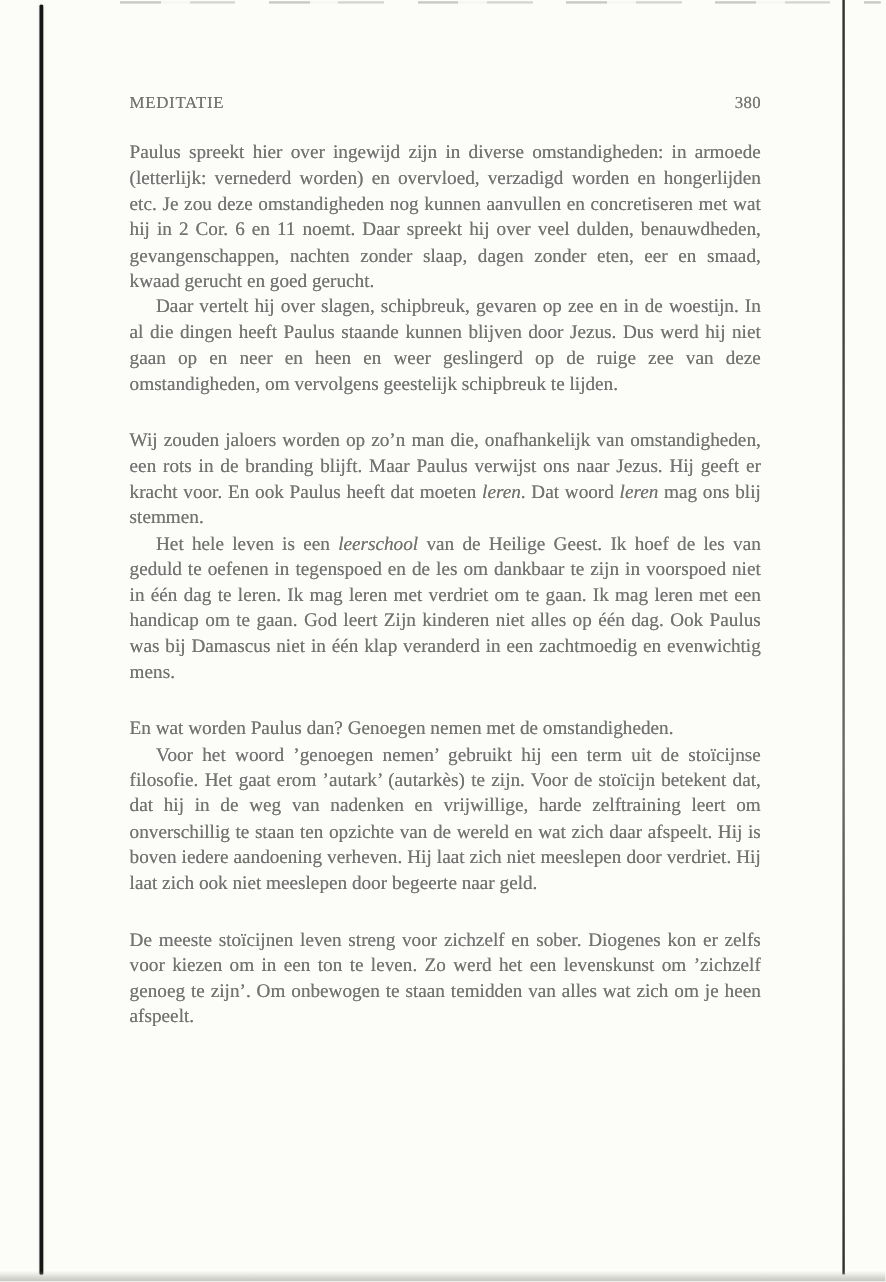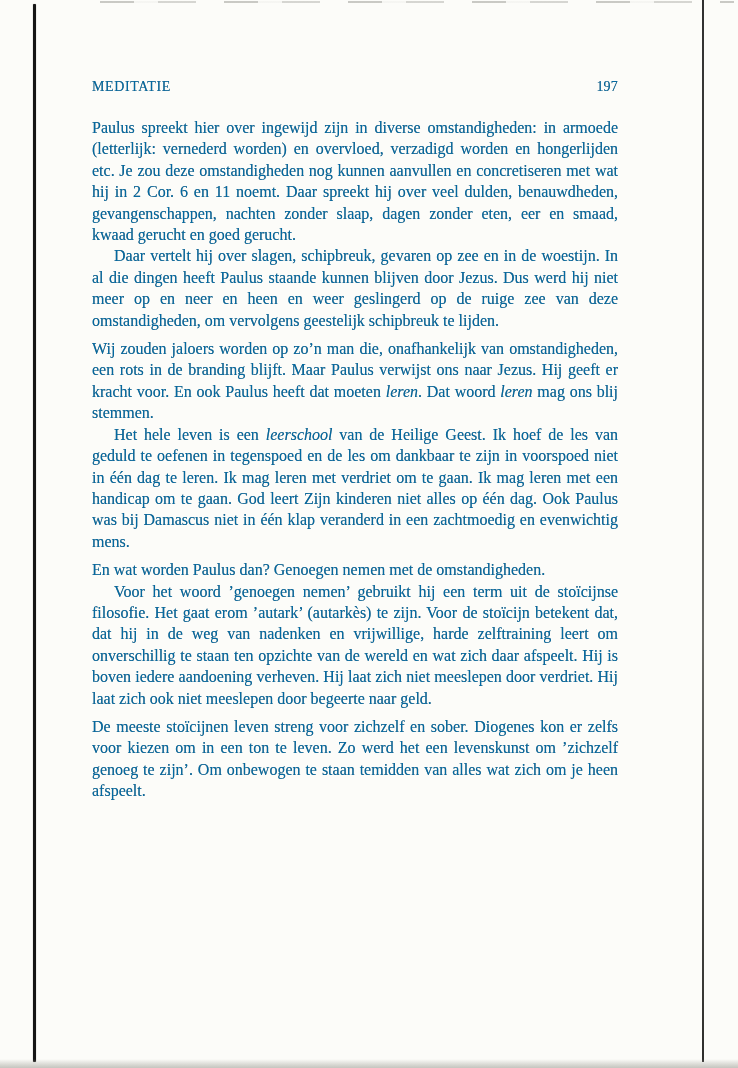--- a/index.html
+++ b/index.html
@@ -55,24 +55,24 @@
     width: 100%;
     height: 9px;
     background: linear-gradient(180deg,
       rgba(184,184,176,0) 0%,
       rgba(176,176,168,0.45) 60%,
       rgba(160,160,152,0.6) 100%);
   }
   
   .content {
     position: absolute;
-    left: 92px;
+    left: 108px;
     top: 0;
     width: 526px;
-    color: #0369a1;
+    color: #737373;
   }
   .running-header {
     margin-top: 79px;
     display: flex;
     justify-content: space-between;
     align-items: baseline;
     font-size: 14px;
     line-height: 16px;
     letter-spacing: 0.6px;
     text-shadow: 0 0 0.5px rgba(30,30,30,0.5);
@@ -87,43 +87,43 @@
     text-align: justify;
     text-shadow: 0 0 0.5px rgba(30,30,30,0.5);
   }
   .body p {
     margin: 0;
   }
   .body p.indent {
     text-indent: 22px;
   }
   .body p.space-before {
-    margin-top: 7px;
+    margin-top: 26px;
   }
   .body em {
     font-style: italic;
   }
 </style>
 </head>
 <body>
 
 <div class="scan">
   <div class="edge-top"></div>
   <div class="edge-left"></div>
   <div class="edge-right"></div>
   <div class="edge-bottom"></div>
 
   <div class="content">
     <div class="running-header">
       <span class="title">MEDITATIE</span>
-      <span class="pagenum">197</span>
+      <span class="pagenum">380</span>
     </div>
     <div class="body">
         <p class=""><span>Paulus spreekt hier over ingewijd zijn in diverse omstandigheden: in armoede (letterlijk: vernederd worden) en overvloed, verzadigd worden en hongerlijden etc. Je zou deze omstandigheden nog kunnen aanvullen en concretiseren met wat hij in 2 Cor. 6 en 11 noemt. Daar spreekt hij over veel dulden, benauwdheden, gevangenschappen, nachten zonder slaap, dagen zonder eten, eer en smaad, kwaad gerucht en goed gerucht.</span></p>
-        <p class="indent "><span>Daar vertelt hij over slagen, schipbreuk, gevaren op zee en in de woestijn. In al die dingen heeft Paulus staande kunnen blijven door Jezus. Dus werd hij niet meer op en neer en heen en weer geslingerd op de ruige zee van deze omstandigheden, om vervolgens geestelijk schipbreuk te lijden.</span></p>
+        <p class="indent "><span>Daar vertelt hij over slagen, schipbreuk, gevaren op zee en in de woestijn. In al die dingen heeft Paulus staande kunnen blijven door Jezus. Dus werd hij niet gaan op en neer en heen en weer geslingerd op de ruige zee van deze omstandigheden, om vervolgens geestelijk schipbreuk te lijden.</span></p>
         <p class="space-before"><span>Wij zouden jaloers worden op zo’n man die, onafhankelijk van omstandigheden, een rots in de branding blijft. Maar Paulus verwijst ons naar Jezus. Hij geeft er kracht voor. En ook Paulus heeft dat moeten </span><em>leren</em><span>. Dat woord </span><em>leren</em><span> mag ons blij stemmen.</span></p>
         <p class="indent "><span>Het hele leven is een </span><em>leerschool</em><span> van de Heilige Geest. Ik hoef de les van geduld te oefenen in tegenspoed en de les om dankbaar te zijn in voorspoed niet in één dag te leren. Ik mag leren met verdriet om te gaan. Ik mag leren met een handicap om te gaan. God leert Zijn kinderen niet alles op één dag. Ook Paulus was bij Damascus niet in één klap veranderd in een zachtmoedig en evenwichtig mens.</span></p>
         <p class="space-before"><span>En wat worden Paulus dan? Genoegen nemen met de omstandigheden.</span></p>
         <p class="indent "><span>Voor het woord ’genoegen nemen’ gebruikt hij een term uit de stoïcijnse filosofie. Het gaat erom ’autark’ (autarkès) te zijn. Voor de stoïcijn betekent dat, dat hij in de weg van nadenken en vrijwillige, harde zelftraining leert om onverschillig te staan ten opzichte van de wereld en wat zich daar afspeelt. Hij is boven iedere aandoening verheven. Hij laat zich niet meeslepen door verdriet. Hij laat zich ook niet meeslepen door begeerte naar geld.</span></p>
         <p class="space-before"><span>De meeste stoïcijnen leven streng voor zichzelf en sober. Diogenes kon er zelfs voor kiezen om in een ton te leven. Zo werd het een levenskunst om ’zichzelf genoeg te zijn’. Om onbewogen te staan temidden van alles wat zich om je heen afspeelt.</span></p>
       </div>
   </div>
 </div>
 
 </body></html>

